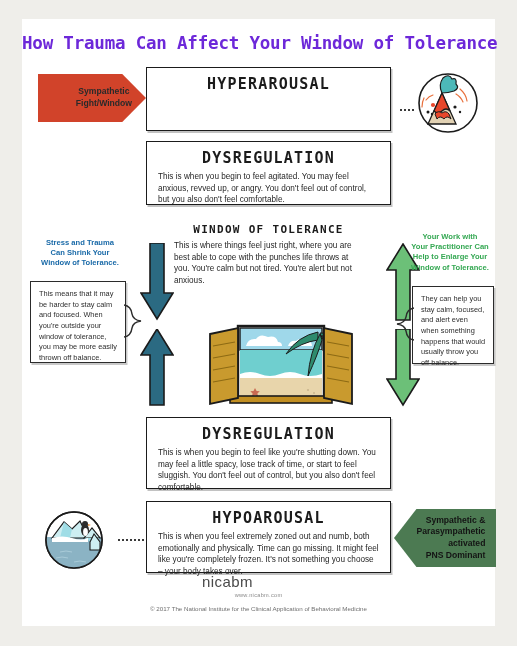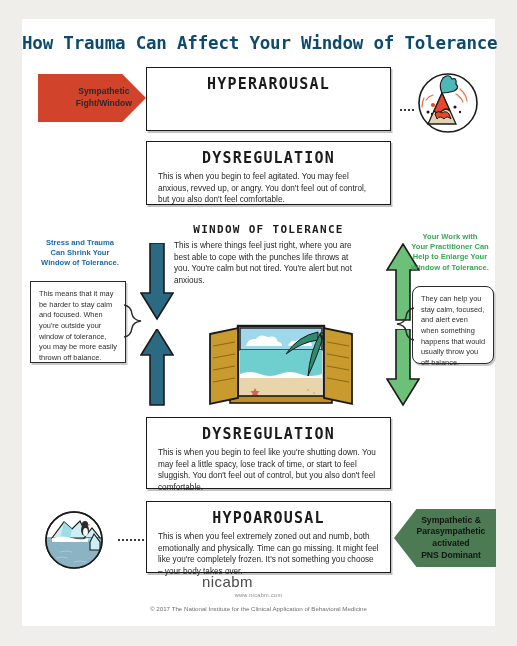--- a/index.html
+++ b/index.html
@@ -12,21 +12,21 @@
   #card{
     position:absolute;left:22px;top:19px;
     width:473px;height:607px;
     background:#ffffff;
   }
   #page-title{
     position:absolute;left:0;top:14px;width:473px;
     text-align:center;
     font-family:"DejaVu Sans Mono", monospace;
     font-size:17.5px;font-weight:bold;letter-spacing:-0.2px;
-    color:#0c4a6e;
+    color:#6d28d9;
     white-space:nowrap;
   }
 
   
   .zbox{
     position:absolute;
     background:#fff;
     border:1.6px solid #1b1b1b;
     box-sizing:border-box;
     box-shadow:1.5px 2px 0 rgba(120,120,120,.45);
@@ -197,21 +197,21 @@
     <path d="M10 0 L24 0 L24 50 L33 50 L17 76 L1 50 L10 50 Z" fill="#6cc078" stroke="#1b1b1b" stroke-width="1.6"></path>
   </svg>
 
   <div class="side-head" style="left:382px;top:213px;width:92px;color:#35a853;">
     <div>Your Work with</div>
     <div>Your Practitioner Can</div>
     <div>Help to Enlarge Your</div>
     <div>Window of Tolerance.</div>
   </div>
 
-  <div class="note" style="left:390px;top:267px;width:82px;height:78px;border-radius:8px;">
+  <div class="note" style="left:390px;top:267px;width:82px;height:78px;">
     <p>They can help you stay calm, focused, and alert even when something happens that would usually throw you off balance.</p>
   </div>
   <svg style="position:absolute;left:374px;top:288px;" width="18" height="34" viewBox="0 0 18 34">
     <path d="M18 1 Q11 2 10 10 Q9 16 1 17 Q9 18 10 24 Q11 32 18 33" fill="none" stroke="#2b2b2b" stroke-width="1.5"></path>
   </svg>
 
   <div class="zbox" style="left:124px;top:398px;width:245px;height:72px;">
     <div class="ztitle">DYSREGULATION</div>
     <div class="zbody">This is when you begin to feel like you're shutting down. You may feel a little spacy, lose track of time, or start to feel sluggish. You don't feel out of control, but you also don't feel comfortable.</div>
   </div>
@@ -246,21 +246,21 @@
       <path d="M58 20 L61 21 L58 22 Z" fill="#e8913c"></path>
     </g>
     <circle cx="44" cy="36" r="28" fill="none" stroke="#1b1b1b" stroke-width="1.6"></circle>
   </svg>
   <div style="position:absolute;left:96px;top:520px;width:26px;height:2px;
               background:repeating-linear-gradient(90deg,#3a3a3a 0 2px,transparent 2px 4px);"></div>
 
   <div class="banner" style="left:372px;top:490px;width:102px;height:58px;color:#141414;
               background:#4c7a52;
               clip-path:polygon(22% 0, 100% 0, 100% 100%, 22% 100%, 0 50%);
-              filter:drop-shadow(1.5px 2px 0 rgba(60,60,60,.5));">
+              filter:drop-shadow(1.5px 2px 0 rgba(60,60,60,.5));text-align:right;">
     <div style="margin-left:12px;">
       <div>Sympathetic &amp;</div>
       <div>Parasympathetic</div>
       <div>activated</div>
       <div>PNS Dominant</div>
     </div>
   </div>
 
   <div id="logo">nicabm</div>
   <div id="logo-url">www.nicabm.com</div>

